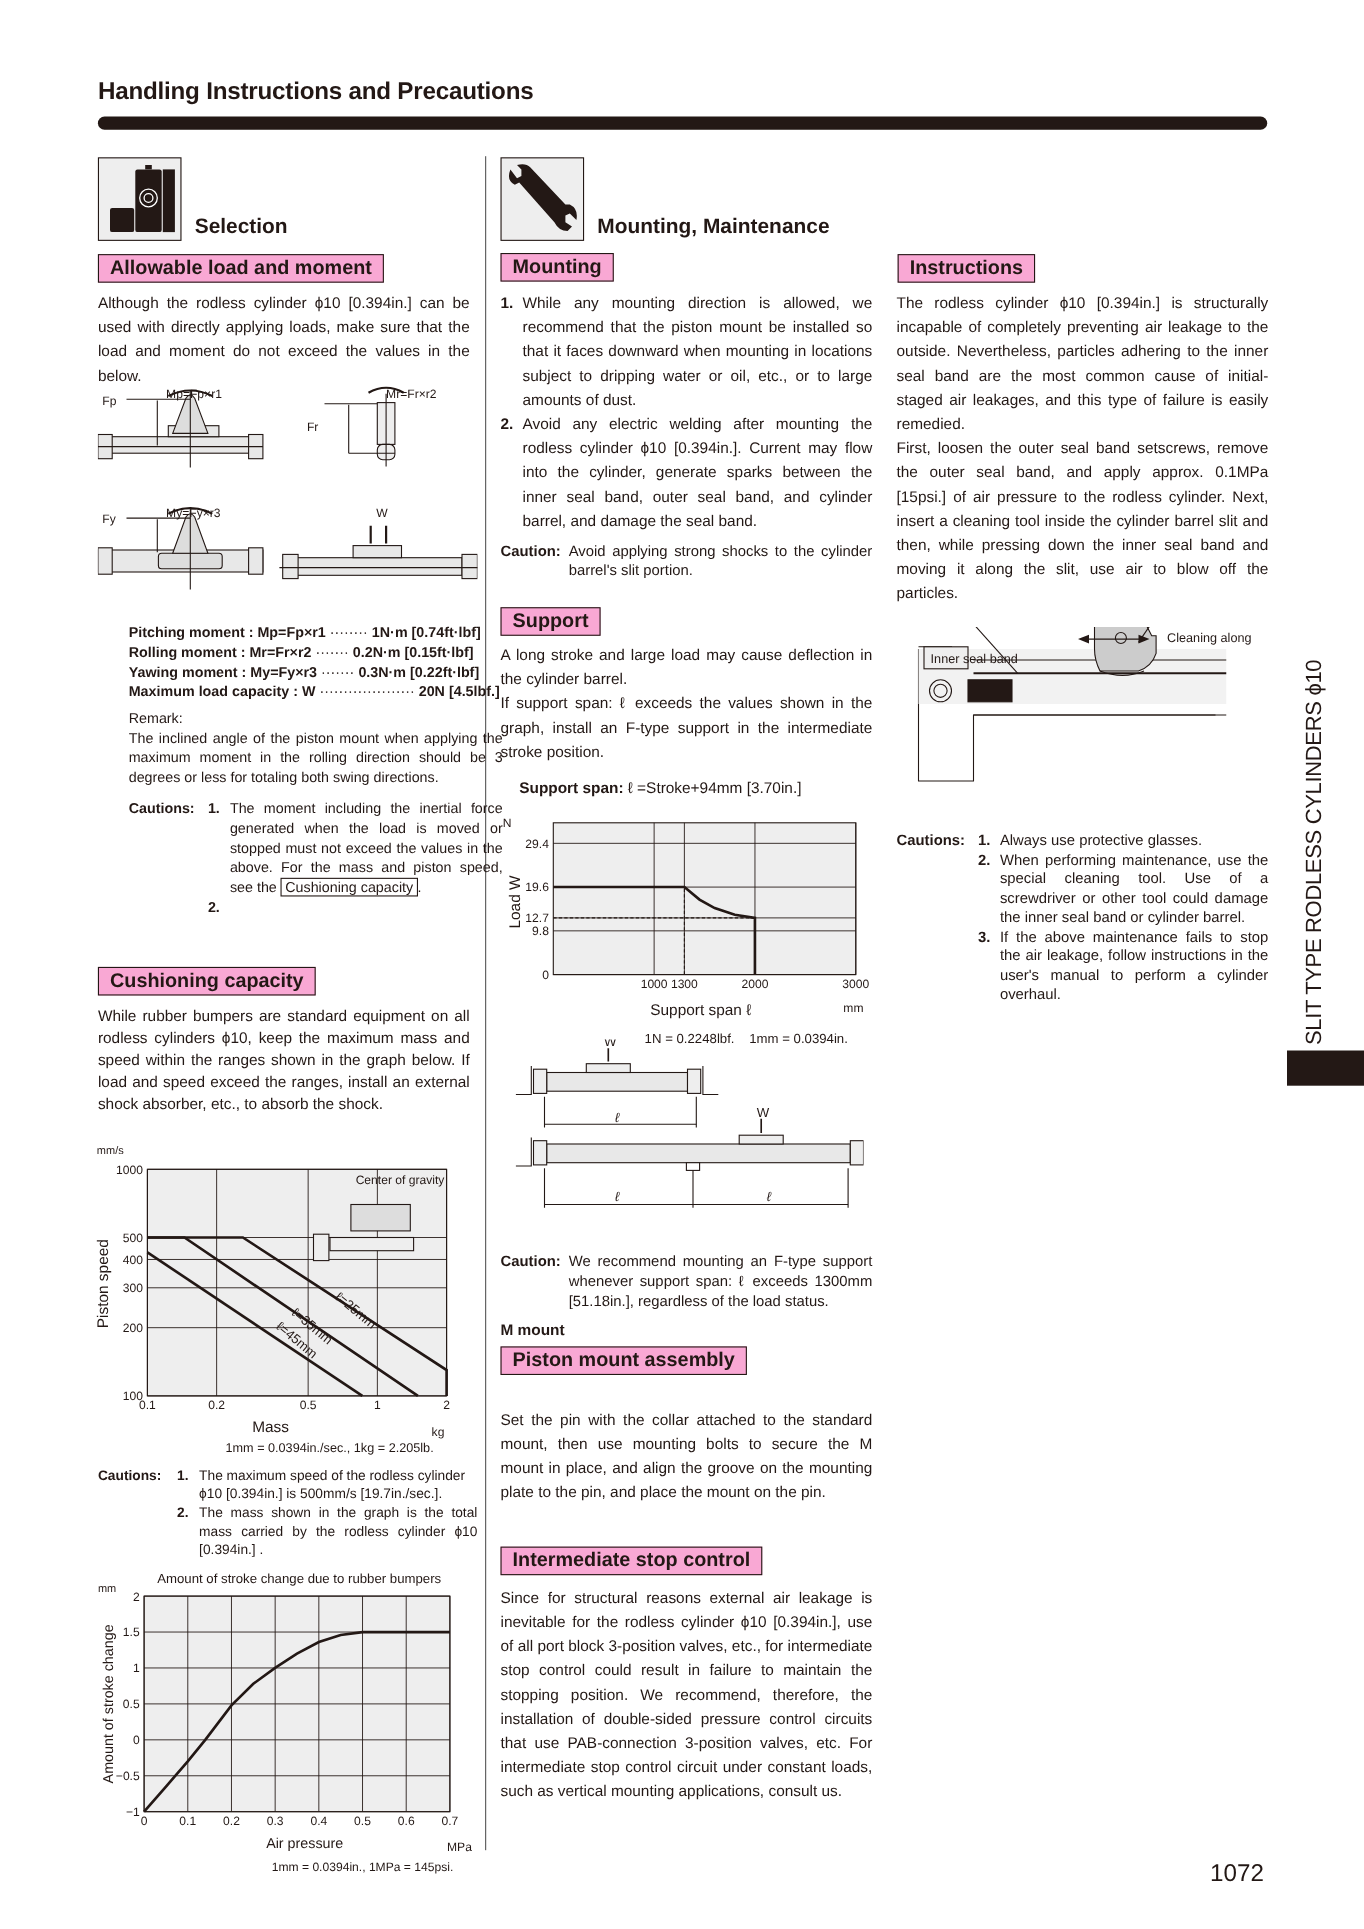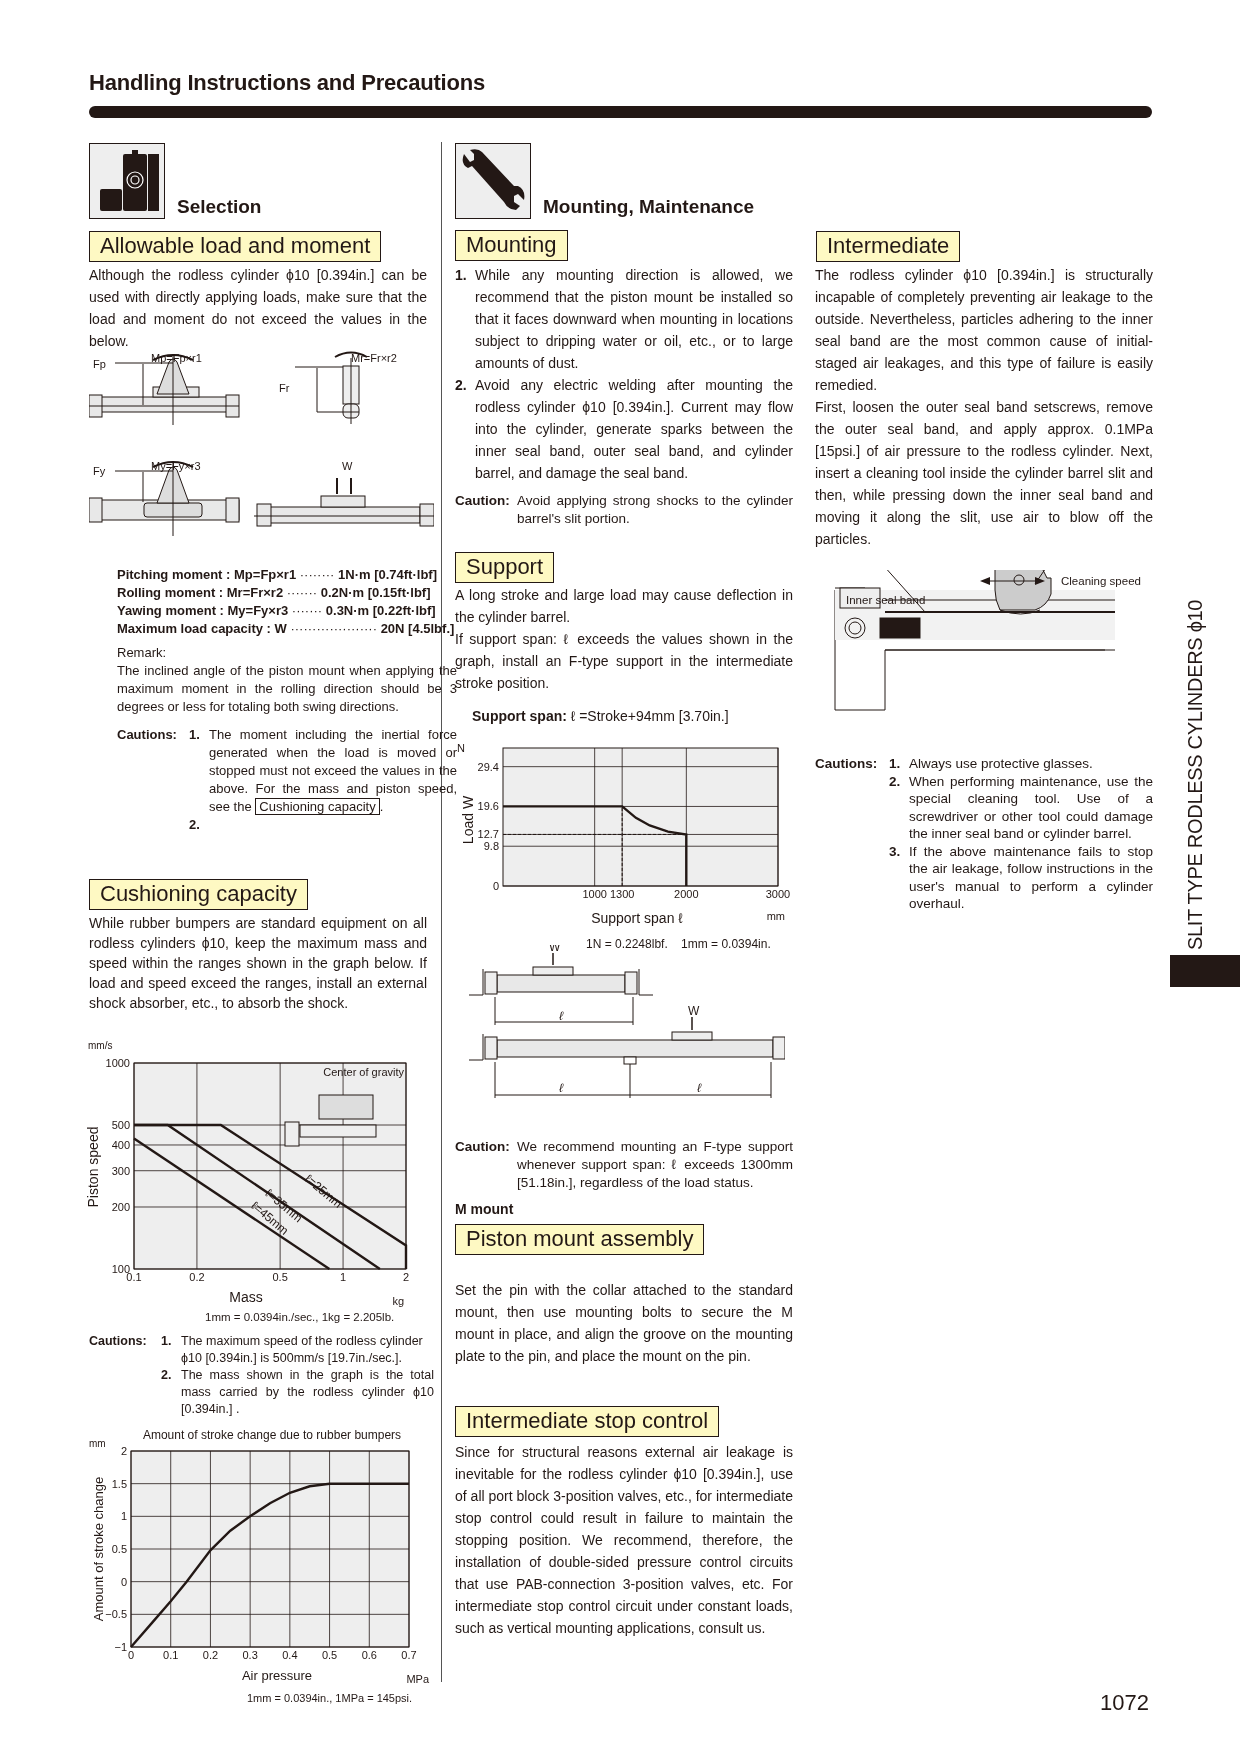--- a/index.html
+++ b/index.html
@@ -5,21 +5,21 @@
   html, body { margin:0; padding:0; background:#fff; }
   body { width:1240px; height:1754px; position:relative; overflow:hidden;
          font-family:"Liberation Sans", sans-serif; color:#231815; }
   .abs { position:absolute; }
   .page-title { left:89px; top:70px; font-size:22px; font-weight:bold; letter-spacing:-0.2px; }
   .title-bar { left:89px; top:106px; width:1063px; height:12px; background:#231815; border-radius:6px; }
   .col-divider { left:441px; top:142px; width:1px; height:1540px; background:#555; }
 
   .sec-icon { width:76px; height:76px; border:1.5px solid #231815; background:#eeeeee; box-sizing:border-box; }
   .sec-title { font-size:19px; font-weight:bold; }
-  .box-head { border:1.5px solid #231815; background:#fef9c3; font-weight:normal; font-size:22px;
+  .box-head { border:1.5px solid #231815; background:#f9a8d4; font-weight:bold; font-size:18px;
               padding:1px 10px 2px 10px; box-sizing:border-box; white-space:nowrap; }
   .txt { font-size:14px; line-height:22px; text-align:justify; text-align-last:left; }
   .small { font-size:13px; line-height:18px;margin-left:28px; }
   .bold { font-weight:bold; }
   .lbl { font-size:11.5px; }
   .caution-row { display:flex; }
   .caution-key { font-weight:bold; white-space:nowrap; }
   .num { font-weight:bold; }
   .inline-box { border:1px solid #231815; padding:0 3px; }
   .vert-tab { left:1170px; top:620px; width:70px; height:340px; }
@@ -318,21 +318,21 @@
   <span style="text-align:justify">We recommend mounting an F-type support whenever support span: ℓ exceeds 1300mm [51.18in.], regardless of the load status.</span>
 </div>
 
 <div class="abs box-head" style="left:455px;top:1224px;">Piston mount assembly</div>
 <div class="abs bold" style="left:455px;top:1201px;font-size:14px;">M mount</div>
 <div class="abs txt" style="left:455px;top:1279px;width:338px;">Set the pin with the collar attached to the standard mount, then use mounting bolts to secure the M mount in place, and align the groove on the mounting plate to the pin, and place the mount on the pin.</div>
 
 <div class="abs box-head" style="left:455px;top:1406px;">Intermediate stop control</div>
 <div class="abs txt" style="left:455px;top:1441px;width:338px;">Since for structural reasons external air leakage is inevitable for the rodless cylinder ϕ10 [0.394in.], use of all port block 3-position valves, etc., for intermediate stop control could result in failure to maintain the stopping position. We recommend, therefore, the installation of double-sided pressure control circuits that use PAB-connection 3-position valves, etc. For intermediate stop control circuit under constant loads, such as vertical mounting applications, consult us.</div>
 
-<div class="abs box-head" style="left:816px;top:231px;">Intermediate</div>
+<div class="abs box-head" style="left:816px;top:231px;">Instructions</div>
 <div class="abs txt" style="left:815px;top:264px;width:338px;">The rodless cylinder ϕ10 [0.394in.] is structurally incapable of completely preventing air leakage to the outside. Nevertheless, particles adhering to the inner seal band are the most common cause of initial-staged air leakages, and this type of failure is easily remedied.</div>
 <div class="abs txt" style="left:815px;top:396px;width:338px;">First, loosen the outer seal band setscrews, remove the outer seal band, and apply approx. 0.1MPa [15psi.] of air pressure to the rodless cylinder. Next, insert a cleaning tool inside the cylinder barrel slit and then, while pressing down the inner seal band and moving it along the slit, use air to blow off the particles.</div>
 
 <svg class="abs" style="left:825px;top:570px;" width="290" height="150">
   <g stroke="#231815" stroke-width="1" fill="none">
     <path d="M10 20 L10 140 L60 140 L60 80 L280 80"></path>
     <rect x="10" y="20" width="280" height="50" fill="#f2f2f2" stroke="none"></rect>
     <line x1="60" y1="30" x2="290" y2="30"></line>
     <line x1="60" y1="80" x2="290" y2="80"></line>
     <path d="M10 18 L40 18 L40 30"></path>
@@ -346,21 +346,21 @@
     <path d="M175 40 Q196 48 215 40"></path>
     <line x1="58" y1="-5" x2="100" y2="42"></line>
     <line x1="210" y1="14" x2="240" y2="-30"></line>
   </g>
 </svg>
 <svg class="abs" style="left:980px;top:574px;" width="70" height="14">
   <line x1="5" y1="7" x2="60" y2="7" stroke="#231815" stroke-width="1.2"></line>
   <path d="M0 7 L10 3 L10 11 Z M65 7 L55 3 L55 11 Z" fill="#231815"></path>
 </svg>
 <div class="abs lbl" style="left:846px;top:594px;">Inner seal band</div>
-<div class="abs lbl" style="left:1061px;top:575px;">Cleaning speed</div>
+<div class="abs lbl" style="left:1061px;top:575px;">Cleaning along</div>
 
 <div class="abs" style="left:815px;top:755px;width:338px;font-size:13.5px;line-height:17.5px;">
   <div class="caution-row">
     <span class="caution-key" style="width:74px;flex:none">Cautions:</span>
     <span class="num" style="width:20px;flex:none">1.</span>
     <span>Always use protective glasses.</span>
   </div>
   <div class="caution-row">
     <span style="width:74px;flex:none"></span>
     <span class="num" style="width:20px;flex:none">2.</span>

